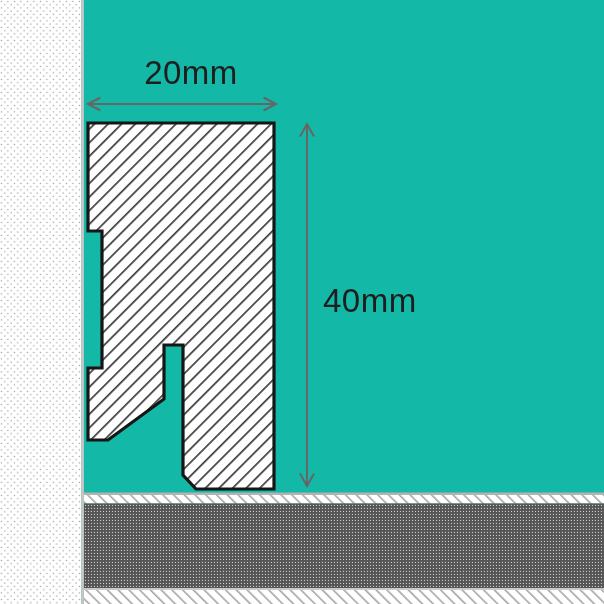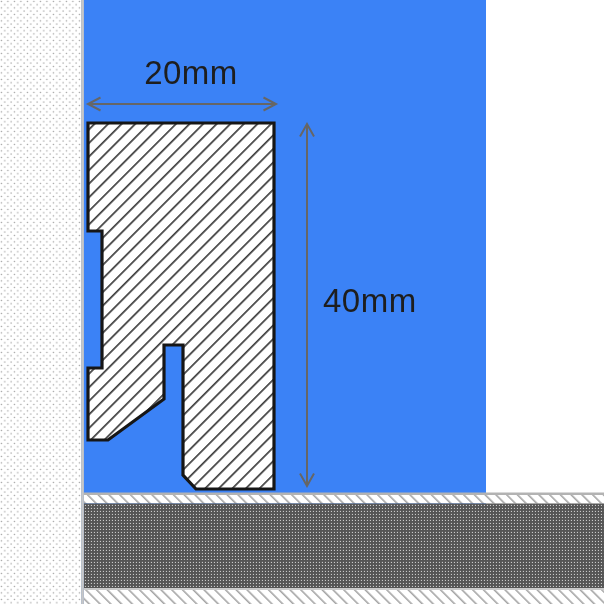--- a/index.html
+++ b/index.html
@@ -6,23 +6,23 @@
     margin: 0;
     padding: 0;
     background: #ffffff;
     width: 604px;
     height: 604px;
     overflow: hidden;
     font-family: "Liberation Sans", sans-serif;
   }
   .stage {
     position: relative;
-    width: 486px;
+    width: 604px;
     height: 604px;
-    background: #3b82f6;
+    background: #14b8a6;
   }
   svg { display: block; }
   text.dim-label {
     font-family: "Liberation Sans", "DejaVu Sans", sans-serif;
     font-size: 33px;
     letter-spacing: 0.5px;
   }
 </style>
 </head>
 <body>

